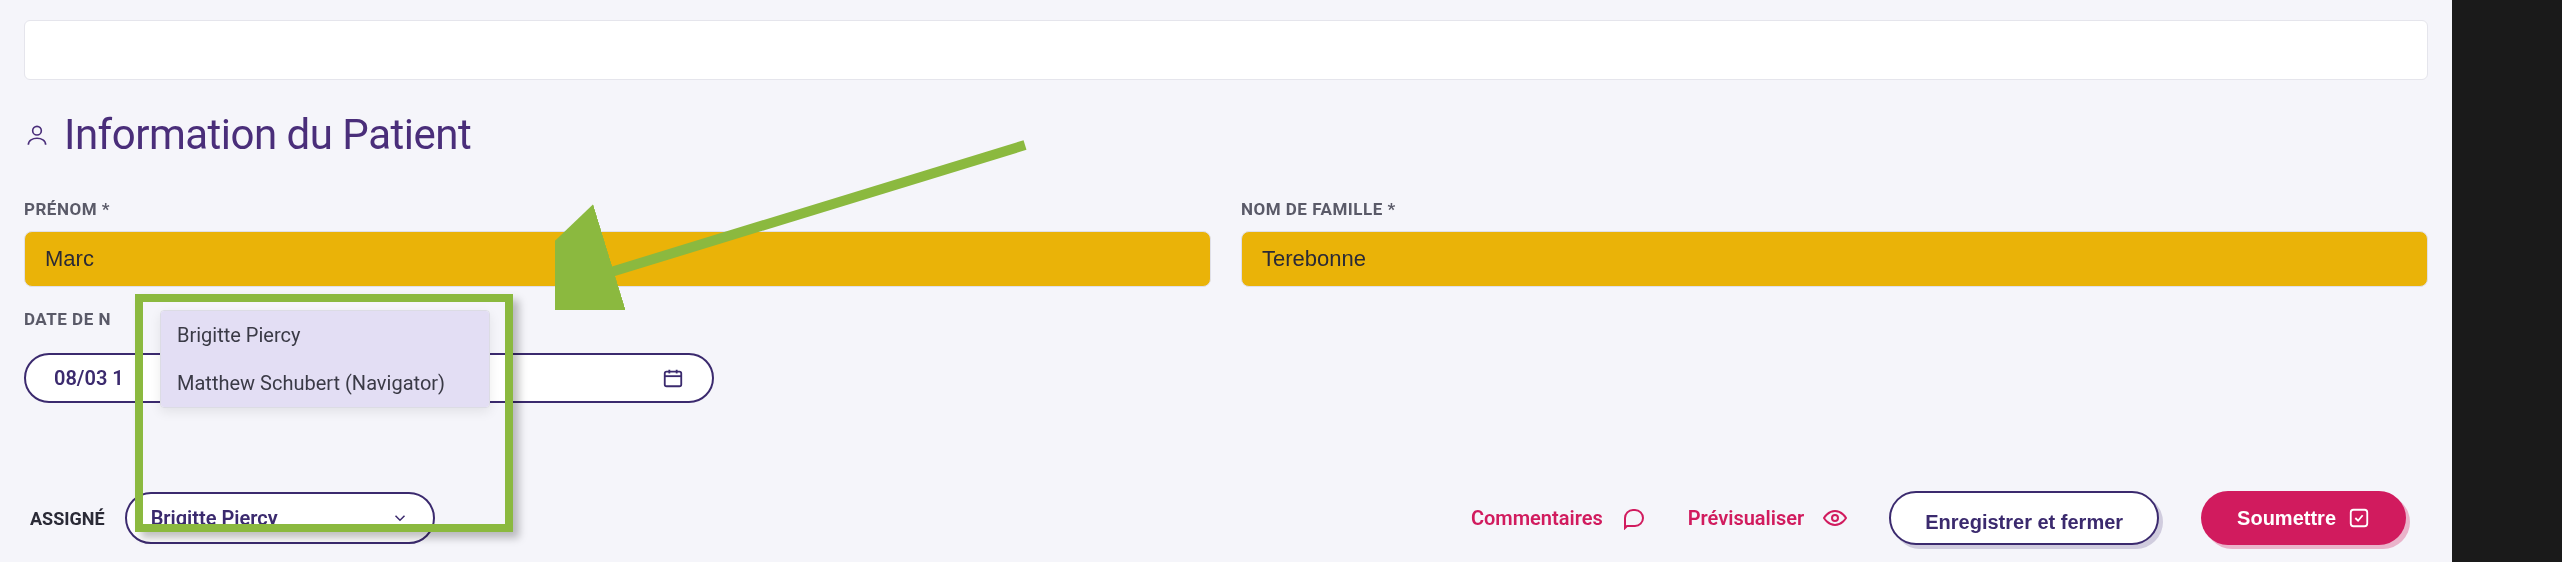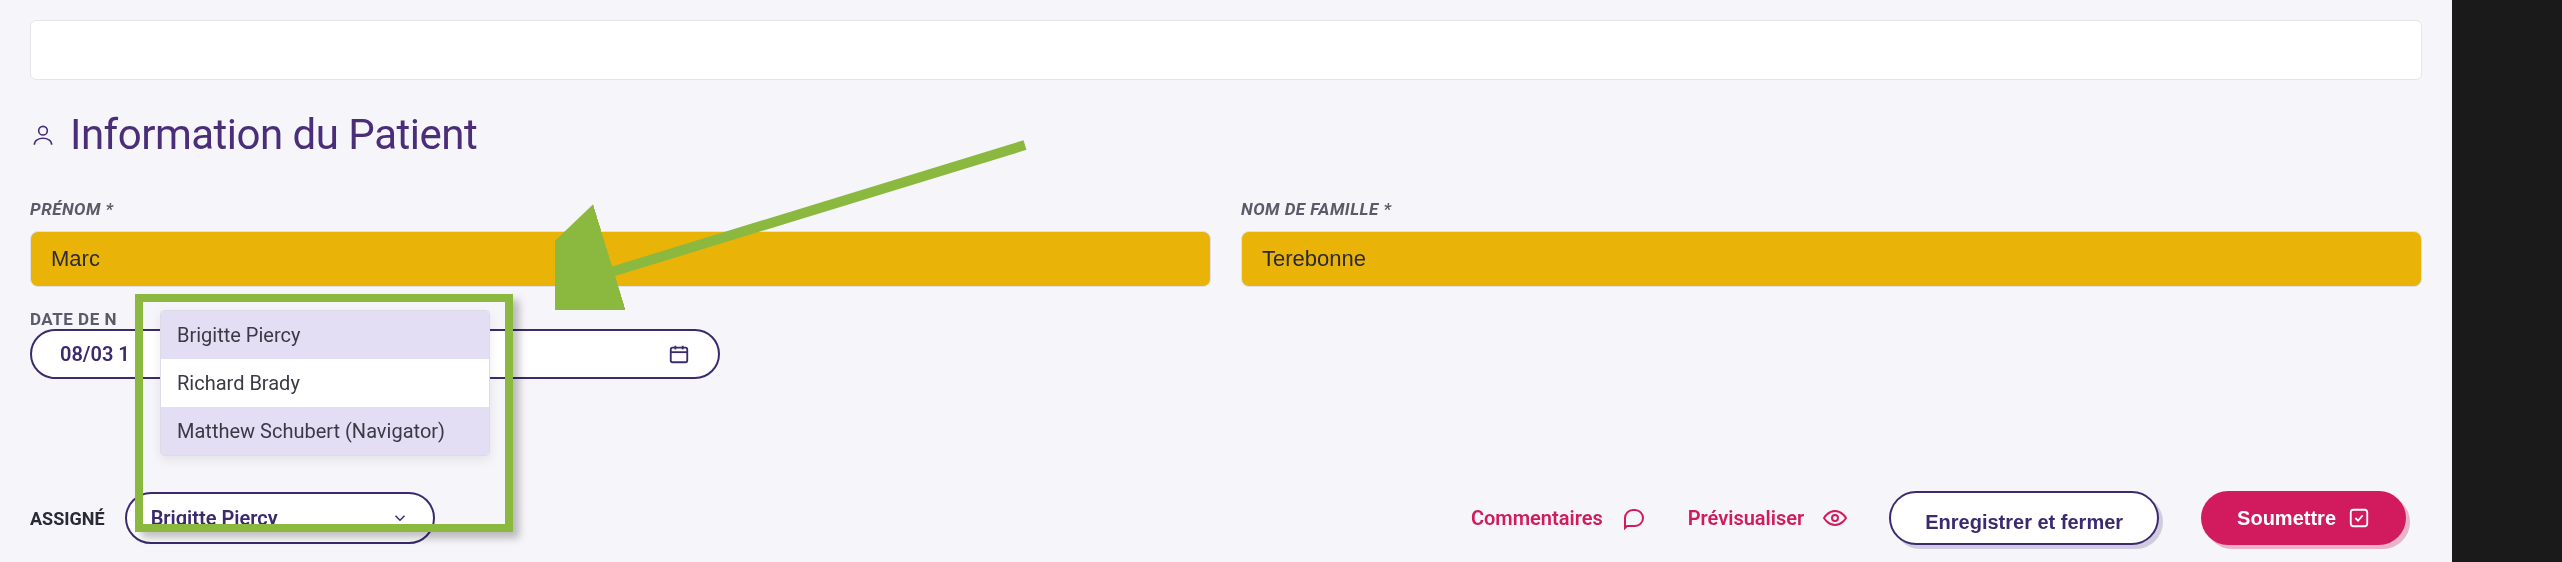--- a/index.html
+++ b/index.html
@@ -18,21 +18,21 @@
     width: 110px;
     height: 100%;
     background: #1a1a1a;
   }
   .content-area {
     position: absolute;
     top: 0;
     left: 0;
     right: 110px;
     bottom: 0;
-    padding: 0 30px;
+    padding: 0 24px;
   }
   .card-top {
     background: #fff;
     border: 1px solid #e5e5ec;
     border-radius: 6px;
     height: 60px;
     margin-top: 20px;
   }
   .section-header {
     display: flex;
@@ -62,42 +62,41 @@
     flex: 1;
     display: flex;
     flex-direction: column;
   }
   .field-label {
     font-size: 17px;
     font-weight: 700;
     color: #5a5a68;
     letter-spacing: 0.5px;
     margin-bottom: 12px;
-    font-style: italic;
   }
   .text-input {
     width: 100%;
     height: 56px;
     background: #eab308;
     border: 1px solid #e0e0e8;
     border-radius: 8px;
     padding: 0 20px;
     font-size: 22px;
     color: #2a2a36;
     outline: none;
   }
   .date-row {
     margin-top: 22px;
   }
   .date-label {
     font-size: 17px;
     font-weight: 700;
     color: #5a5a68;
     letter-spacing: 0.5px;
-    margin-bottom: 0;
+    margin-bottom: 24px;
   }
   .date-pill {
     display: inline-flex;
     align-items: center;
     justify-content: space-between;
     width: 690px;
     height: 50px;
     border: 2px solid #3b2a6e;
     border-radius: 28px;
     padding: 0 28px;
@@ -323,21 +322,20 @@
       <svg class="check-icon" viewBox="0 0 24 24">
         <rect x="3" y="3" width="18" height="18" rx="3"></rect>
         <polyline points="8 12 11 15 16 9"></polyline>
       </svg>
     </button>
   </div>
 </div>
 
 <div class="dropdown-popup">
   <div class="dropdown-option highlighted">Brigitte Piercy</div>
-  <div class="dropdown-option">Richard Brady</div>
   <div class="dropdown-option highlighted">Matthew Schubert (Navigator)</div>
 </div>
 
 <div class="highlight-box"></div>
 
 <svg class="arrow-svg" viewBox="0 0 490 180">
   <defs>
     <marker id="arrhead" markerWidth="14" markerHeight="14" refX="3" refY="7" orient="auto">
       <polygon points="0 0, 14 7, 0 14" fill="#8bb93f"></polygon>
     </marker>

